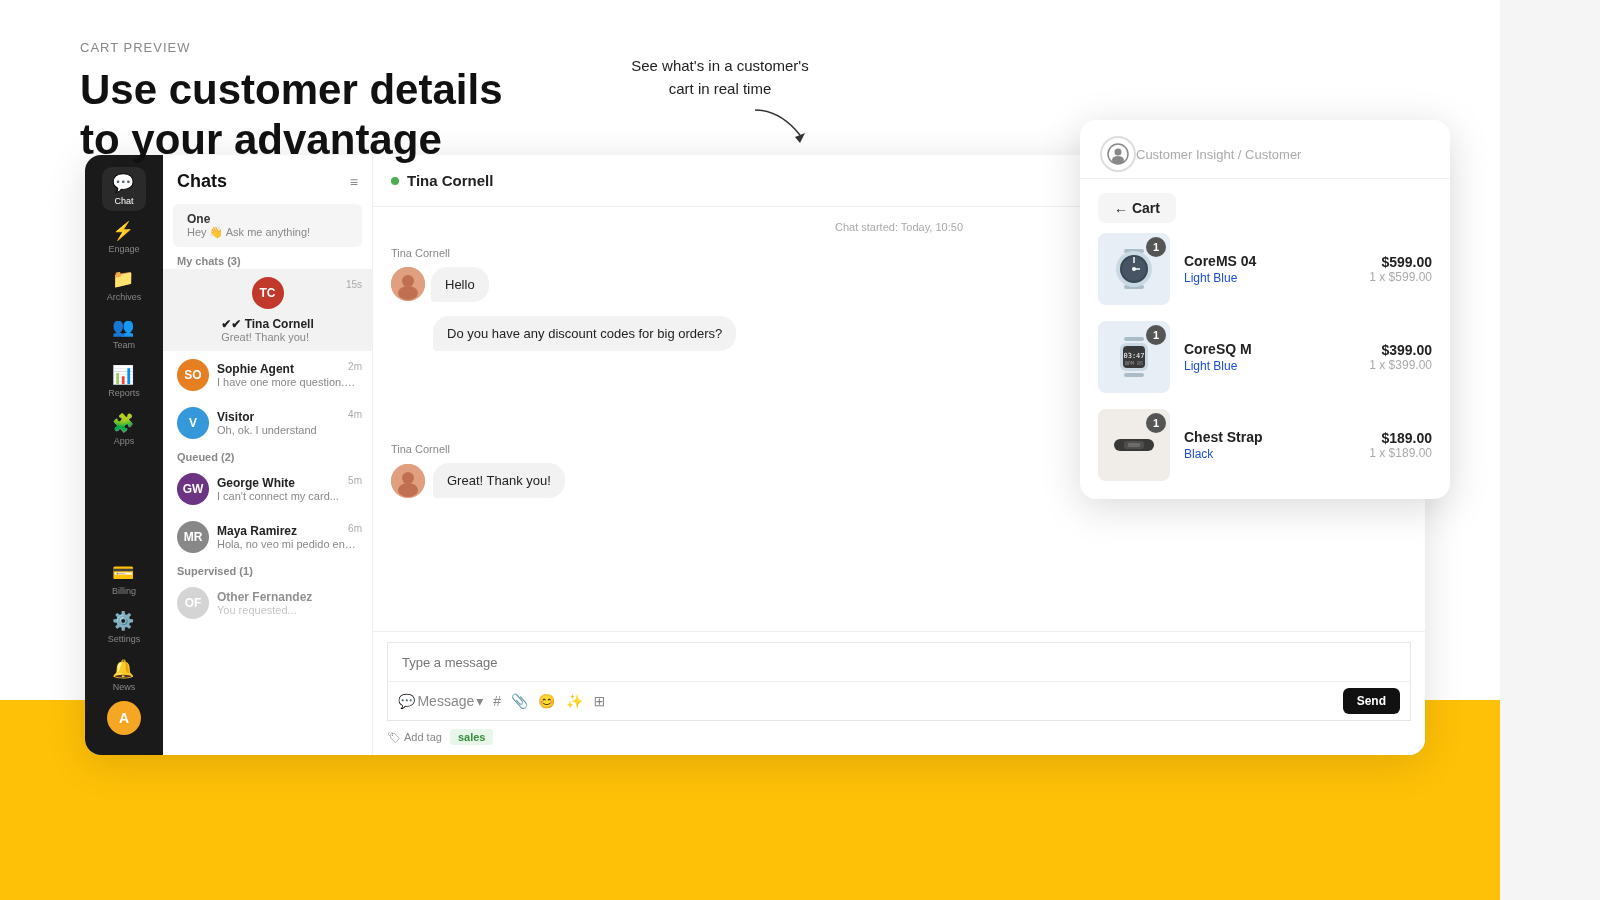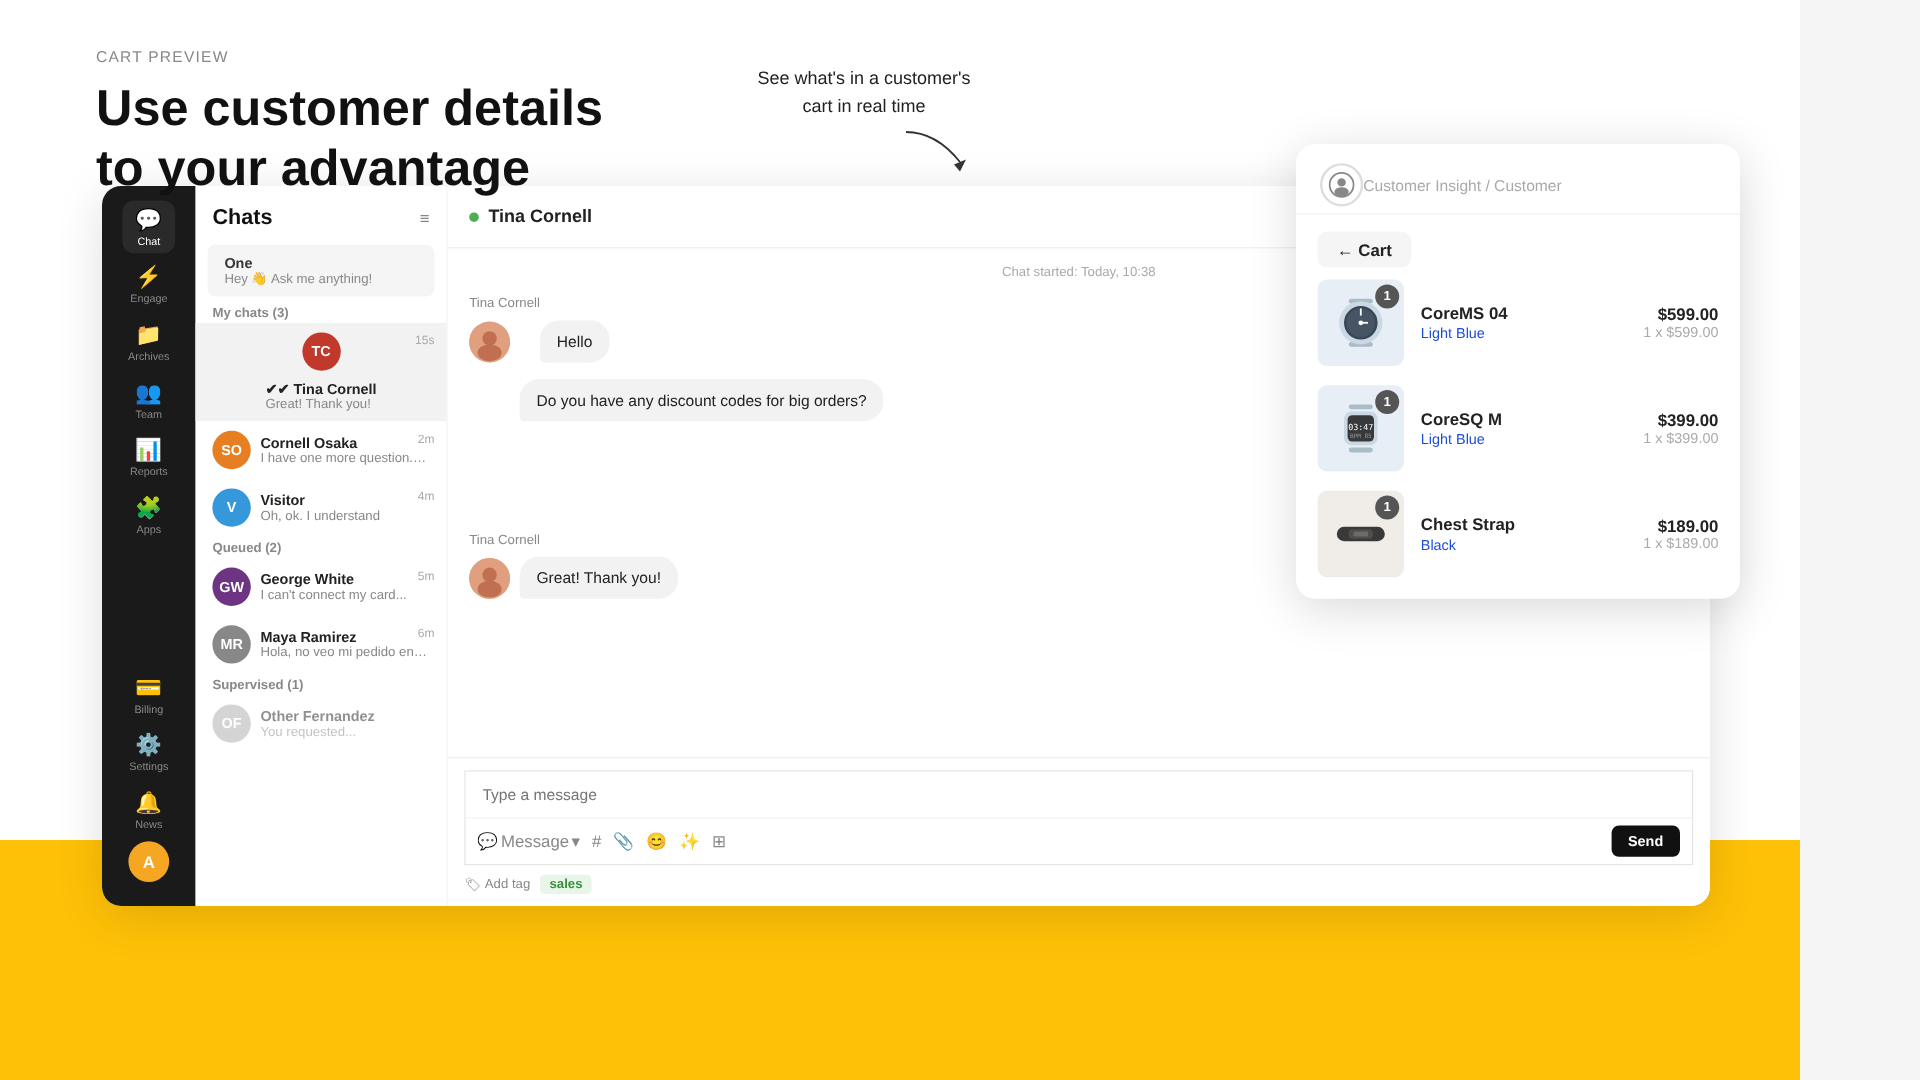--- a/index.html
+++ b/index.html
@@ -618,21 +618,21 @@
             <span>Tina Cornell</span>
           </div>
           <div class="chat-preview">Great! Thank you!</div>
         </div>
         <div class="chat-time">15s</div>
       </div>
 
       <div class="chat-item">
         <div class="chat-avatar" style="background:#e67e22">SO</div>
         <div class="chat-info">
-          <div class="chat-name">Cornell Osaka</div>
+          <div class="chat-name">Sophie Agent</div>
           <div class="chat-preview">I have one more question. Could...</div>
         </div>
         <div class="chat-time">2m</div>
       </div>
 
       <div class="chat-item">
         <div class="chat-avatar" style="background:#3498db">V</div>
         <div class="chat-info">
           <div class="chat-name">Visitor</div>
           <div class="chat-preview">Oh, ok. I understand</div>
@@ -673,25 +673,25 @@
     <div class="chat-main">
       <div class="chat-header">
         <div class="chat-header-left">
           <div class="online-dot"></div>
           <div class="chat-header-name">Tina Cornell</div>
         </div>
         <div class="chat-header-dots">···</div>
       </div>
 
       <div class="chat-messages">
-        <div class="chat-date-divider">Chat started: Today, 10:38</div>
+        <div class="chat-date-divider">Chat started: Today, 10:50</div>
 
         <div class="msg-group">
           <div class="msg-sender-name">Tina Cornell</div>
-          <div style="display:flex;align-items:flex-end;gap:25px">
+          <div style="display:flex;align-items:flex-start;gap:6px">
             <div class="user-avatar-msg">
               <svg width="34" height="34" viewBox="0 0 34 34">
                 <circle cx="17" cy="17" r="17" fill="#e0a080"></circle>
                 <circle cx="17" cy="14" r="6" fill="#c07050"></circle>
                 <ellipse cx="17" cy="26" rx="10" ry="7" fill="#c07050"></ellipse>
               </svg>
             </div>
             <div class="msg-bubble incoming">Hello</div>
           </div>
         </div>

